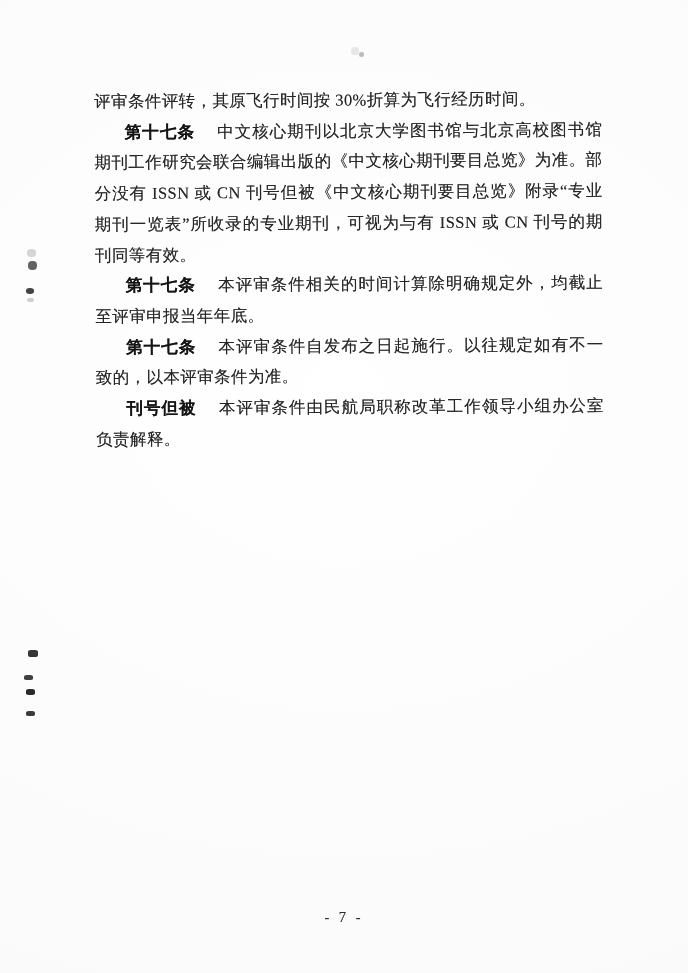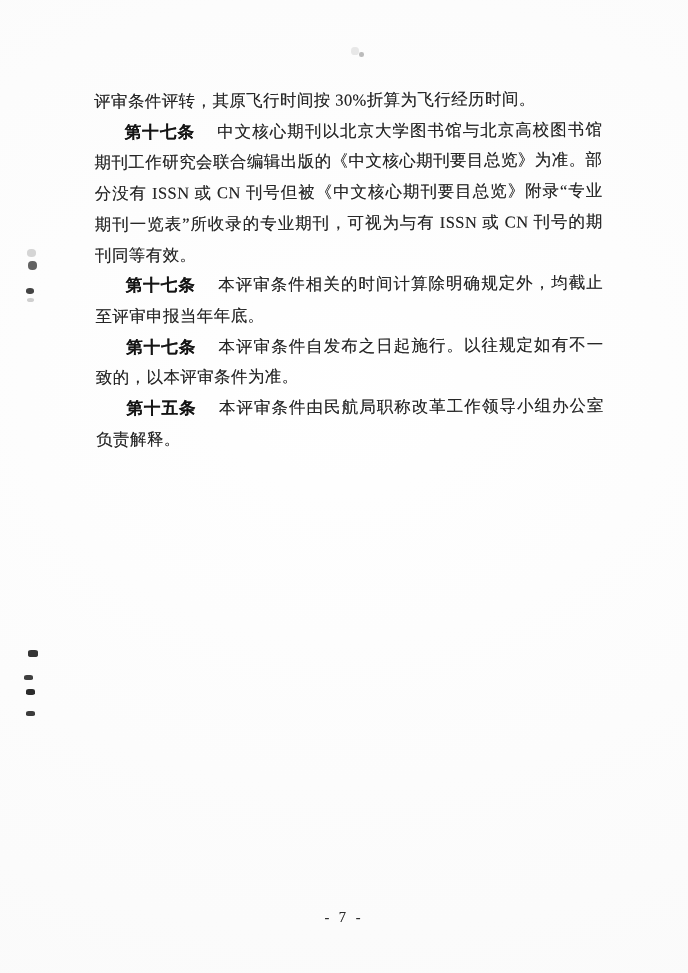--- a/index.html
+++ b/index.html
@@ -78,21 +78,21 @@
   <div class="text-block">
 
     <p class="para continuation"><span>评审条件评转，其原飞行时间按 30%折算为飞行经历时间。</span></p>
 
     <p class="para article"><b class="art-heading">第十七条</b><span>中文核心期刊以北京大学图书馆与北京高校图书馆期刊工作研究会联合编辑出版的《中文核心期刊要目总览》为准。部分没有 ISSN 或 CN 刊号但被《中文核心期刊要目总览》附录“专业期刊一览表”所收录的专业期刊，可视为与有 ISSN 或 CN 刊号的期刊同等有效。</span></p>
 
     <p class="para article"><b class="art-heading">第十七条</b><span>本评审条件相关的时间计算除明确规定外，均截止至评审申报当年年底。</span></p>
 
     <p class="para article"><b class="art-heading">第十七条</b><span>本评审条件自发布之日起施行。以往规定如有不一致的，以本评审条件为准。</span></p>
 
-    <p class="para article"><b class="art-heading">第十五条</b><span>本评审条件由民航局职称改革工作领导小组办公室负责解释。</span></p>
+    <p class="para article"><b class="art-heading">刊号但被</b><span>本评审条件由民航局职称改革工作领导小组办公室负责解释。</span></p>
 
   </div>
 
   <div class="page-number">- 7 -</div>
 
   <span class="speck" style="left:27px; top:249px; width:9px; height:8px; background:rgba(110,110,110,0.28);"></span>
   <span class="speck" style="left:28px; top:261px; width:9px; height:9px; background:rgba(45,45,45,0.75);"></span>
   <span class="speck" style="left:26px; top:288px; width:8px; height:6px; background:rgba(35,35,35,0.85);"></span>
   <span class="speck" style="left:27px; top:298px; width:7px; height:4px; background:rgba(120,120,120,0.35);"></span>
 

